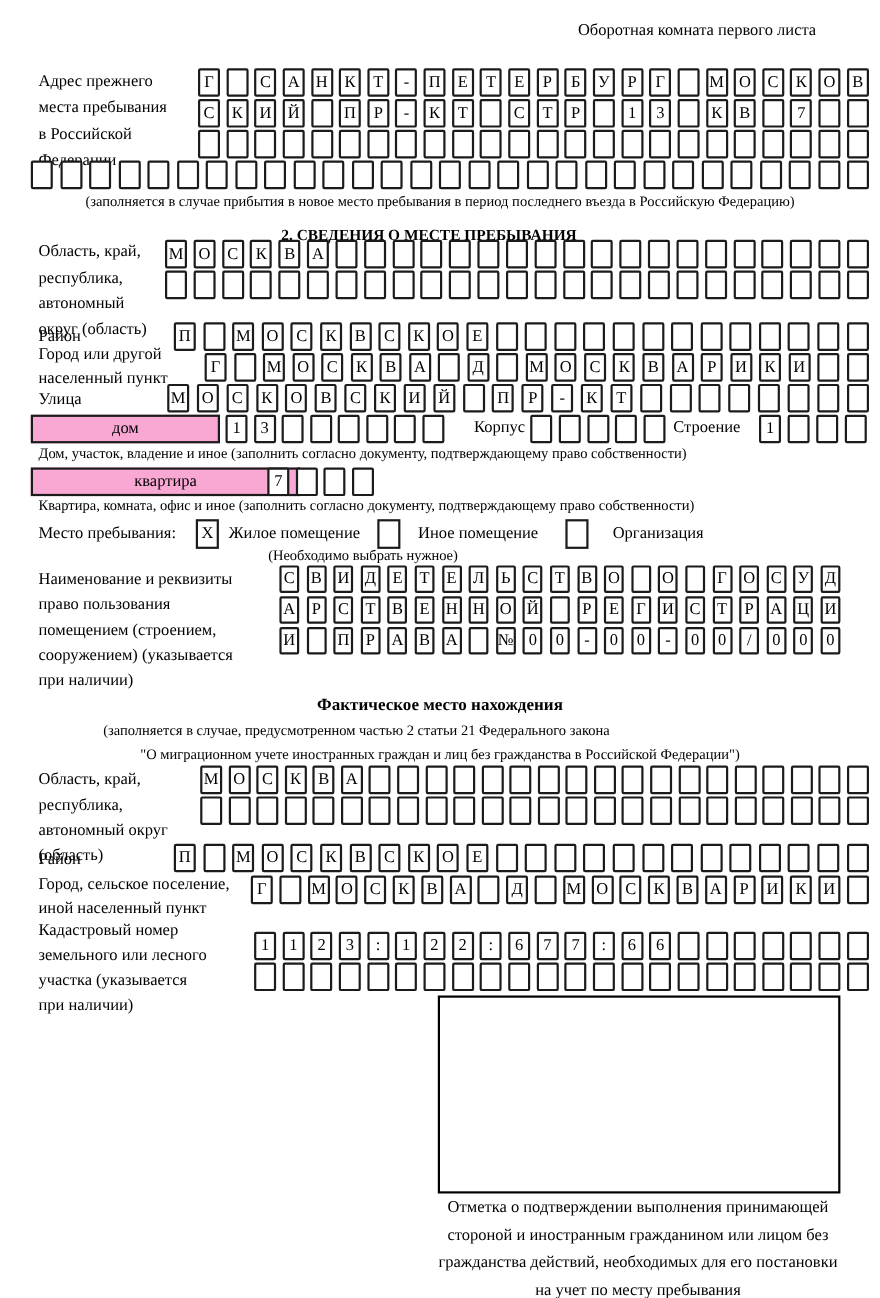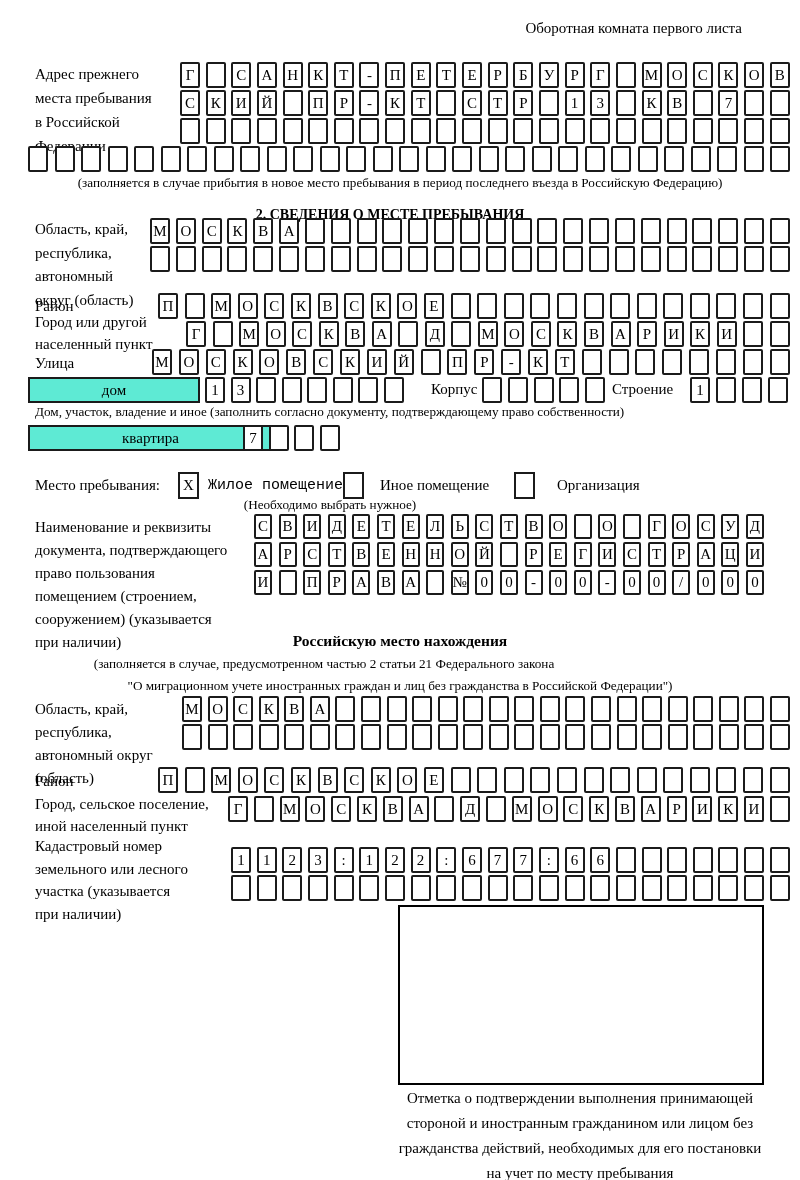--- a/index.html
+++ b/index.html
@@ -4,21 +4,21 @@
 <style>
   html,body{margin:0;padding:0;background:#fff;}
   .page{position:relative;width:800px;height:1180px;background:#fff;color:#000;
         font-family:"Liberation Serif","DejaVu Serif",serif;font-size:15px;overflow:hidden;}
   .abs{position:absolute;}
   .crow{position:absolute;display:flex;justify-content:space-between;}
   .cell{width:20px;height:26px;border:2px solid #1b1b1b;border-radius:2px;box-sizing:border-box;
         display:flex;align-items:center;justify-content:center;font-size:15px;line-height:1;background:#fff;}
   .crow.small .cell{width:18px;height:25px;}
   .bigbox{position:absolute;height:26px;border:2px solid #1b1b1b;box-sizing:border-box;
-          display:flex;align-items:center;justify-content:center;font-size:15px;background:#5eead4;}
+          display:flex;align-items:center;justify-content:center;font-size:15px;background:#f9a8d4;}
   .label{position:absolute;line-height:24px;font-family:Liberation Serif, serif;}
   .label div{white-space:nowrap;}
   .note{position:absolute;font-size:13.2px;text-align:center;white-space:nowrap;}
   .title-b{position:absolute;font-weight:bold;text-align:center;}
   .cb{position:absolute;width:21px;height:27px;border:2px solid #1b1b1b;box-sizing:border-box;
       display:flex;align-items:center;justify-content:center;font-size:15px;background:#fff;}
   .stamp{position:absolute;border:2px solid #000;background:#fff;}
   .caption{position:absolute;text-align:center;line-height:25px;font-size:15px;}
 </style>
 </head>
@@ -322,33 +322,33 @@
     </div>
   <div class="note" style="top:404px;left:35px;text-align:left;">Дом, участок, владение и иное (заполнить согласно документу, подтверждающему право собственности)</div>
 
   <div class="bigbox" style="top:425px;left:28px;width:245px;">квартира</div>
   <div class="crow" style="top:425px;left:243px;width:97px;">
       <div class="cell">7</div>
       <div class="cell"></div>
       <div class="cell"></div>
       <div class="cell"></div>
     </div>
+  <div class="note" style="top:452px;left:35px;text-align:left;">Квартира, комната, офис и иное (заполнить согласно документу, подтверждающему право собственности)</div>
 
   <div class="abs" style="top:477px;left:35px;">Место пребывания:</div>
   <div class="cb" style="top:472px;left:178px;">X</div>
-  <div class="abs" style="top:477px;left:208px;font-family:Liberation Mono, monospace;">Жилое помещение</div>
+  <div class="abs" style="top:477px;left:208px;">Жилое помещение</div>
   <div class="cb" style="top:472px;left:343px;"></div>
   <div class="abs" style="top:477px;left:380px;">Иное помещение</div>
   <div class="cb" style="top:472px;left:514px;"></div>
   <div class="abs" style="top:477px;left:557px;">Организация</div>
   <div class="note" style="top:497px;left:150px;width:360px;">(Необходимо выбрать нужное)</div>
 
   <div class="label" style="top:516px;left:35px;line-height:23px;">
       <div>Наименование и реквизиты</div>
-      <div>документа, подтверждающего</div>
       <div>право пользования</div>
       <div>помещением (строением,</div>
       <div>сооружением) (указывается</div>
       <div>при наличии)</div>
     </div>
   <div class="crow small" style="top:514px;left:254px;width:510px;">
       <div class="cell">С</div>
       <div class="cell">В</div>
       <div class="cell">И</div>
       <div class="cell">Д</div>
@@ -410,21 +410,21 @@
       <div class="cell">0</div>
       <div class="cell">-</div>
       <div class="cell">0</div>
       <div class="cell">0</div>
       <div class="cell">/</div>
       <div class="cell">0</div>
       <div class="cell">0</div>
       <div class="cell">0</div>
     </div>
 
-  <div class="title-b" style="top:632px;left:0;width:800px;font-size:15.5px;">Российскую место нахождения</div>
+  <div class="title-b" style="top:632px;left:0;width:800px;font-size:15.5px;">Фактическое место нахождения</div>
   <div class="note" style="top:656px;left:0;width:648px;">(заполняется в случае, предусмотренном частью 2 статьи 21 Федерального закона</div>
   <div class="note" style="top:678px;left:0;width:800px;">"О миграционном учете иностранных граждан и лиц без гражданства в Российской Федерации")</div>
 
   <div class="label" style="top:698px;left:35px;line-height:23px;">
       <div>Область, край,</div>
       <div>республика,</div>
       <div>автономный округ</div>
       <div>(область)</div>
     </div>
   <div class="crow" style="top:696px;left:182px;width:608px;">

